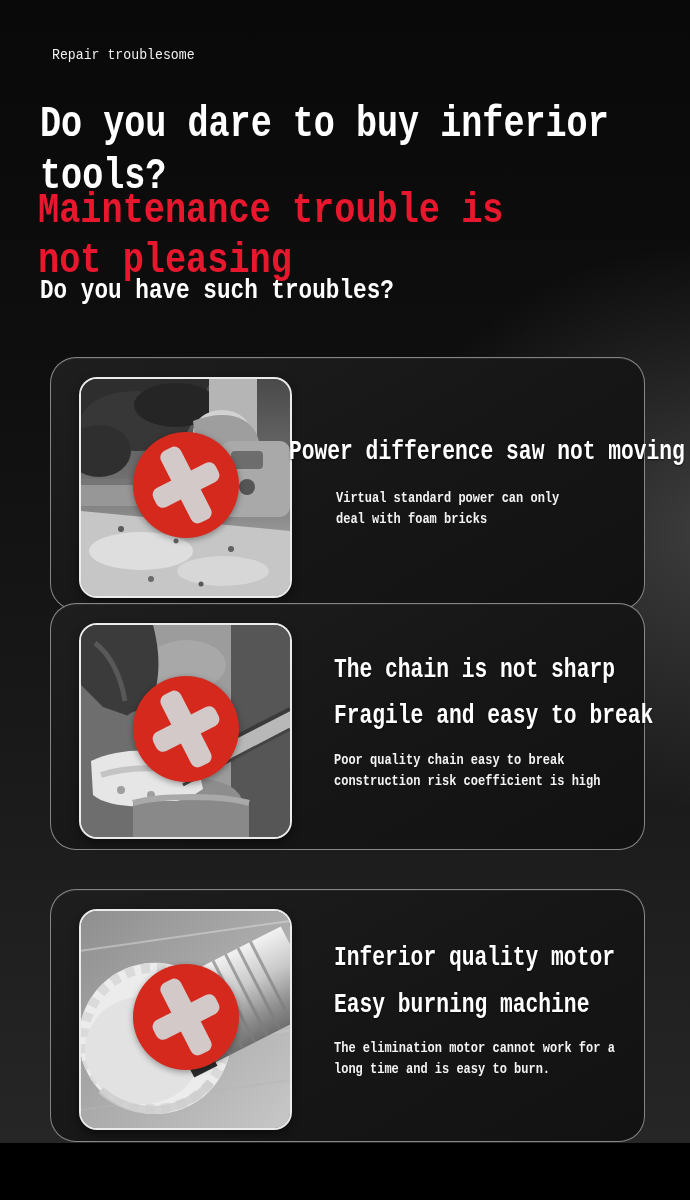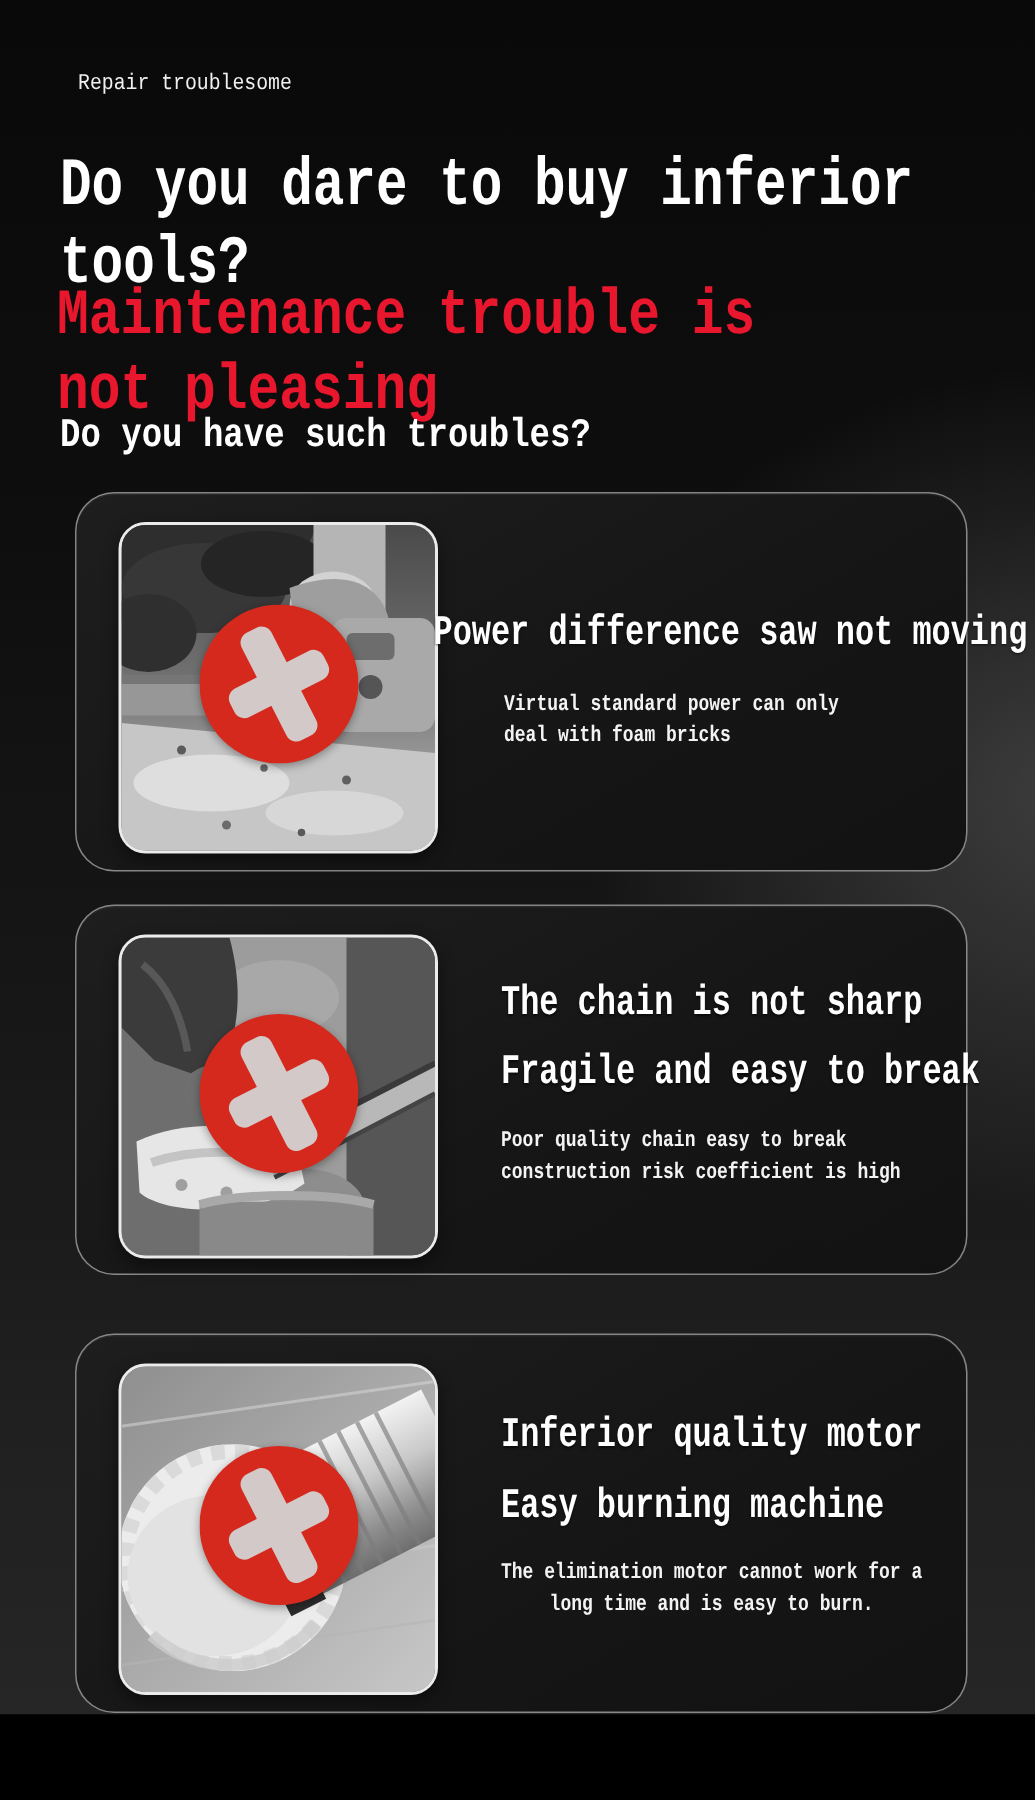--- a/index.html
+++ b/index.html
@@ -18,23 +18,23 @@
   .hero-red{position:absolute;left:38px;top:186px;margin:0;font-size:43px;line-height:50px;
     font-weight:700;color:#e8172d;white-space:nowrap;transform:scaleX(.82);transform-origin:0 0;}
   .hero-question{position:absolute;left:40px;top:276px;font-size:27px;font-weight:700;color:#ffffff;
     white-space:nowrap;transform:scaleX(.84);transform-origin:0 0;}
   .line{display:block;}
   
   .card{position:absolute;left:50px;width:593px;border-radius:26px;
     background:linear-gradient(150deg,#1e1e1e 0%,#161616 55%,#121212 100%);
     border:1px solid rgba(225,225,225,.55);
     box-shadow:inset 0 1px 0 rgba(255,255,255,.06);}
-  .c1{top:328px;height:251px;}
+  .c1{top:357px;height:251px;}
   .c2{top:603px;height:245px;}
-  .c3{top:889px;height:251px;text-align:center;}
+  .c3{top:889px;height:251px;}
   .photo{position:absolute;left:28px;top:19px;width:209px;height:217px;margin:0;
     border-radius:18px;border:2px solid rgba(255,255,255,.85);overflow:hidden;background:#777;
     box-shadow:0 4px 10px rgba(0,0,0,.45);}
   .c2 .photo{height:212px;}
   .scene{position:absolute;inset:0;width:100%;height:100%;}
   .badge{position:absolute;left:50%;top:49%;width:106px;height:106px;transform:translate(-50%,-50%);}
   .badge svg{width:100%;height:100%;display:block;filter:drop-shadow(0 2px 3px rgba(0,0,0,.35));}
   .card-title{position:absolute;margin:0;color:#ffffff;font-weight:700;font-size:28px;
     white-space:nowrap;transform:scaleX(.76);transform-origin:0 50%;
     text-shadow:0 1px 2px rgba(0,0,0,.6);}

